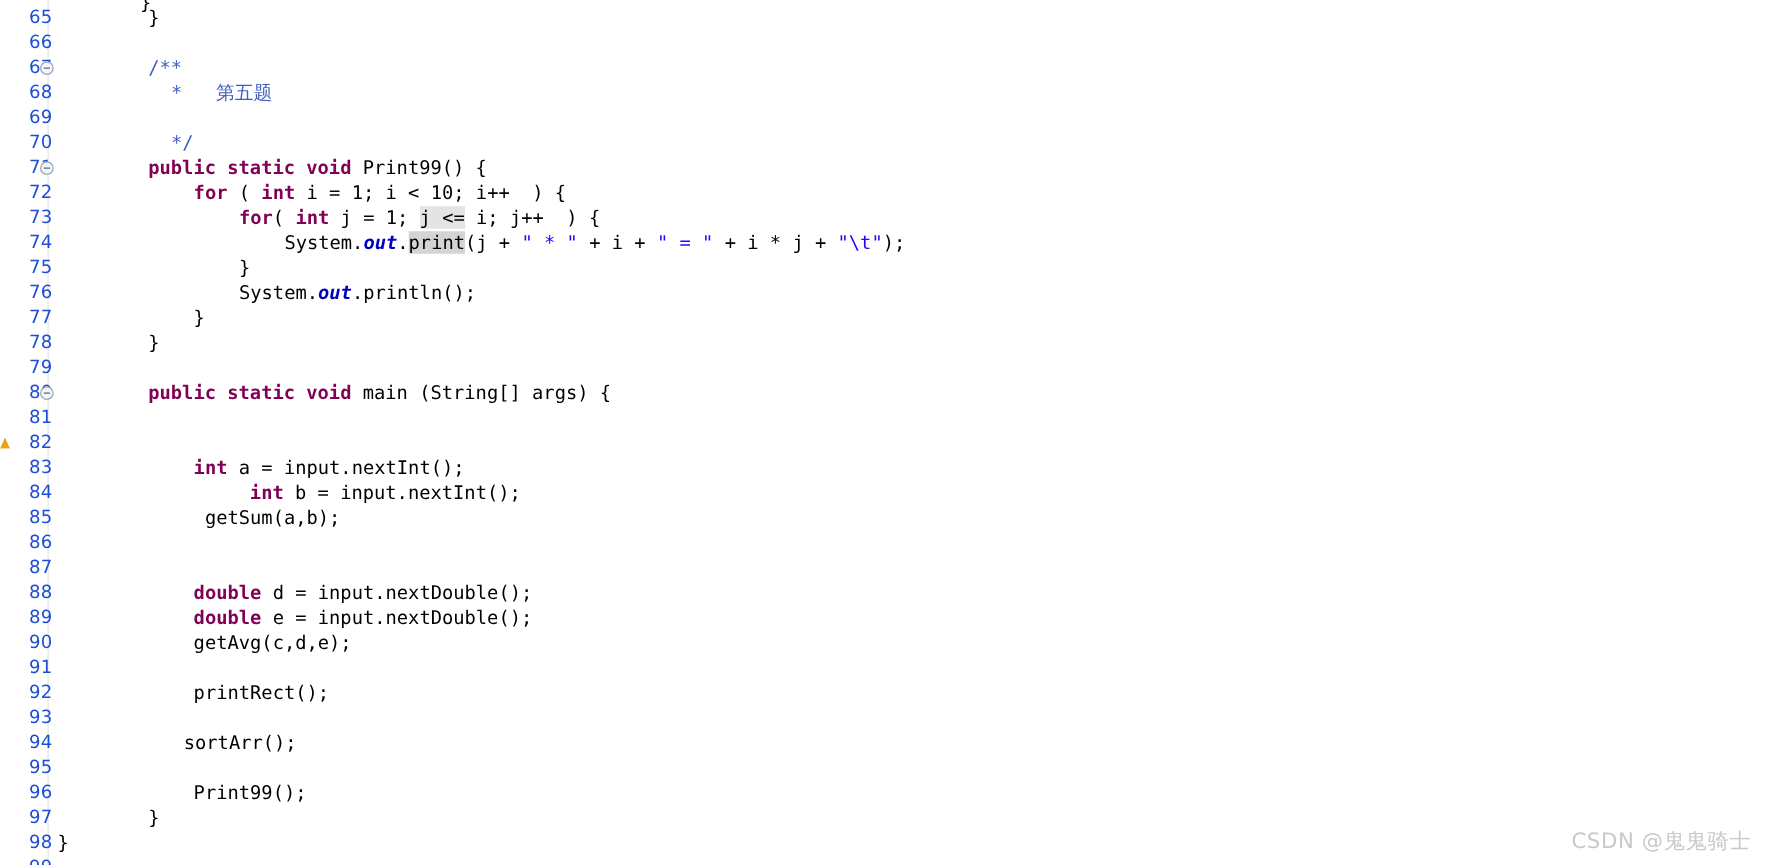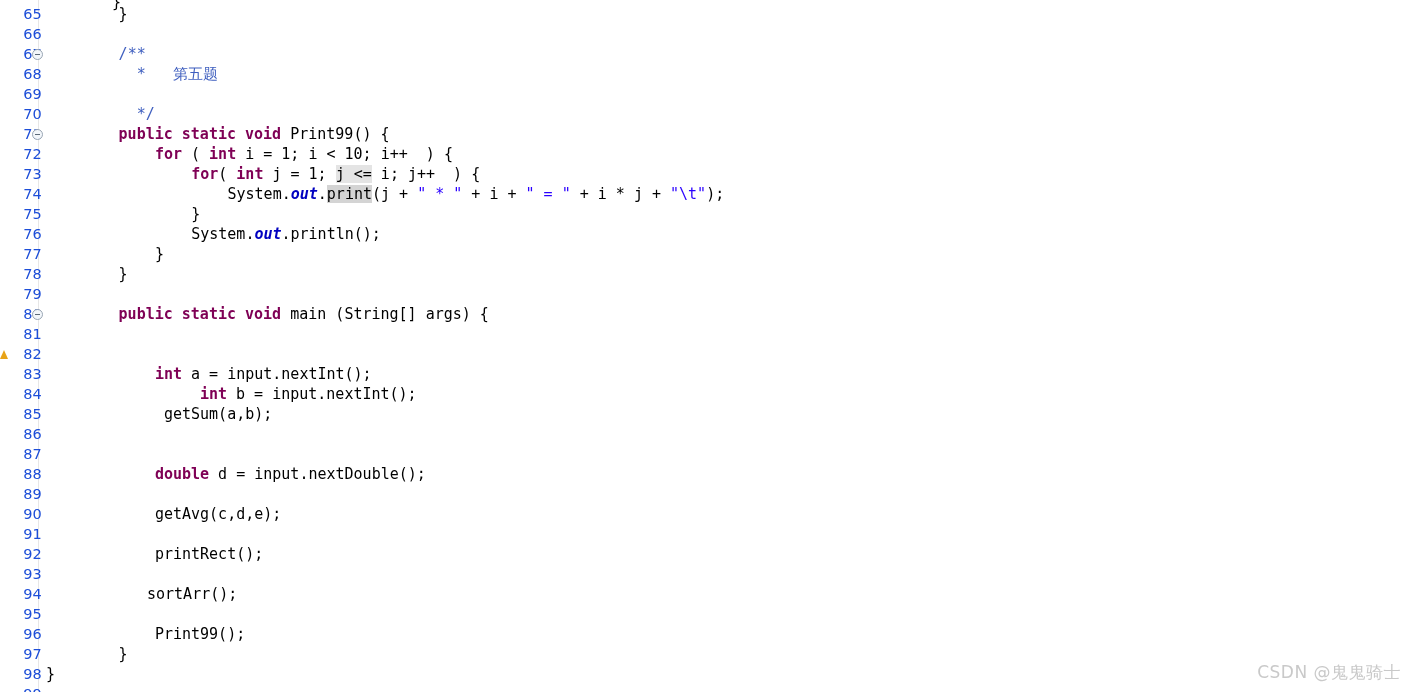--- a/index.html
+++ b/index.html
@@ -168,21 +168,21 @@
       <div class="row" style="top: 284px;"><div class="lineno">79</div><div class="code" style="left: 46px;"></div></div>
       <div class="row" style="top: 304px;"><div class="lineno">80</div><div class="fold"></div><div class="code" style="left: 118.6px;"><span class="kw">public</span> <span class="kw">static</span> <span class="kw">void</span> <span class="plain">main</span> (<span class="plain">String</span>[] <span class="plain">args</span>) {</div></div>
       <div class="row" style="top: 324px;"><div class="lineno">81</div><div class="code" style="left: 46px;"></div></div>
       <div class="row" style="top: 344px;"><div class="warn-marker"></div><div class="lineno">82</div></div>
       <div class="row" style="top: 364px;"><div class="lineno">83</div><div class="code" style="left: 154.9px;"><span class="kw">int</span> <span class="plain">a</span> = <span class="plain">input</span>.<span class="plain">nextInt</span>();</div></div>
       <div class="row" style="top: 384px;"><div class="lineno">84</div><div class="code" style="left: 154.9px; margin-left: 45px;"><span class="kw">int</span> <span class="plain">b</span> = <span class="plain">input</span>.<span class="plain">nextInt</span>();</div></div>
       <div class="row" style="top: 404px;"><div class="lineno">85</div><div class="code" style="left: 154.9px;"> <span class="static-m">getSum</span>(<span class="plain">a</span>,<span class="plain">b</span>);</div></div>
       <div class="row" style="top: 424px;"><div class="lineno">86</div><div class="code" style="left: 46px;"></div></div>
       <div class="row" style="top: 444px;"><div class="lineno">87</div></div>
       <div class="row" style="top: 464px;"><div class="lineno">88</div><div class="code" style="left: 154.9px;"><span class="kw">double</span> <span class="plain">d</span> = <span class="plain">input</span>.<span class="plain">nextDouble</span>();</div></div>
-      <div class="row" style="top: 484px;"><div class="lineno">89</div></div>
+      <div class="row" style="top: 484px;"><div class="lineno">89</div><div class="code" style="left: 154.9px;"><span class="kw">double</span> <span class="plain">e</span> = <span class="plain">input</span>.<span class="plain">nextDouble</span>();</div></div>
       <div class="row" style="top: 504px;"><div class="lineno">90</div><div class="code" style="left: 154.9px;"><span class="static-m">getAvg</span>(<span class="plain">c</span>,<span class="plain">d</span>,<span class="plain">e</span>);</div></div>
       <div class="row" style="top: 524px;"><div class="lineno">91</div><div class="code" style="left: 46px;"></div></div>
       <div class="row" style="top: 544px;"><div class="lineno">92</div><div class="code" style="left: 154.9px;"><span class="static-m">printRect</span>();</div></div>
       <div class="row" style="top: 564px;"><div class="lineno">93</div><div class="code" style="left: 46px;"></div></div>
       <div class="row" style="top: 584px;"><div class="lineno">94</div><div class="code" style="left: 147px;"><span class="static-m">sortArr</span>();</div></div>
       <div class="row" style="top: 604px;"><div class="lineno">95</div><div class="code" style="left: 46px;"></div></div>
       <div class="row" style="top: 624px;"><div class="lineno">96</div><div class="code" style="left: 154.9px;"><span class="static-m">Print99</span>();</div></div>
       <div class="row" style="top: 644px;"><div class="lineno">97</div><div class="code" style="left: 118.6px;">}</div></div>
       <div class="row" style="top: 664px;"><div class="lineno">98</div><div class="code" style="left: 46px;">}</div></div>
       <div class="row" style="top: 684px;"><div class="lineno">99</div><div class="code" style="left: 46px;"></div></div>

